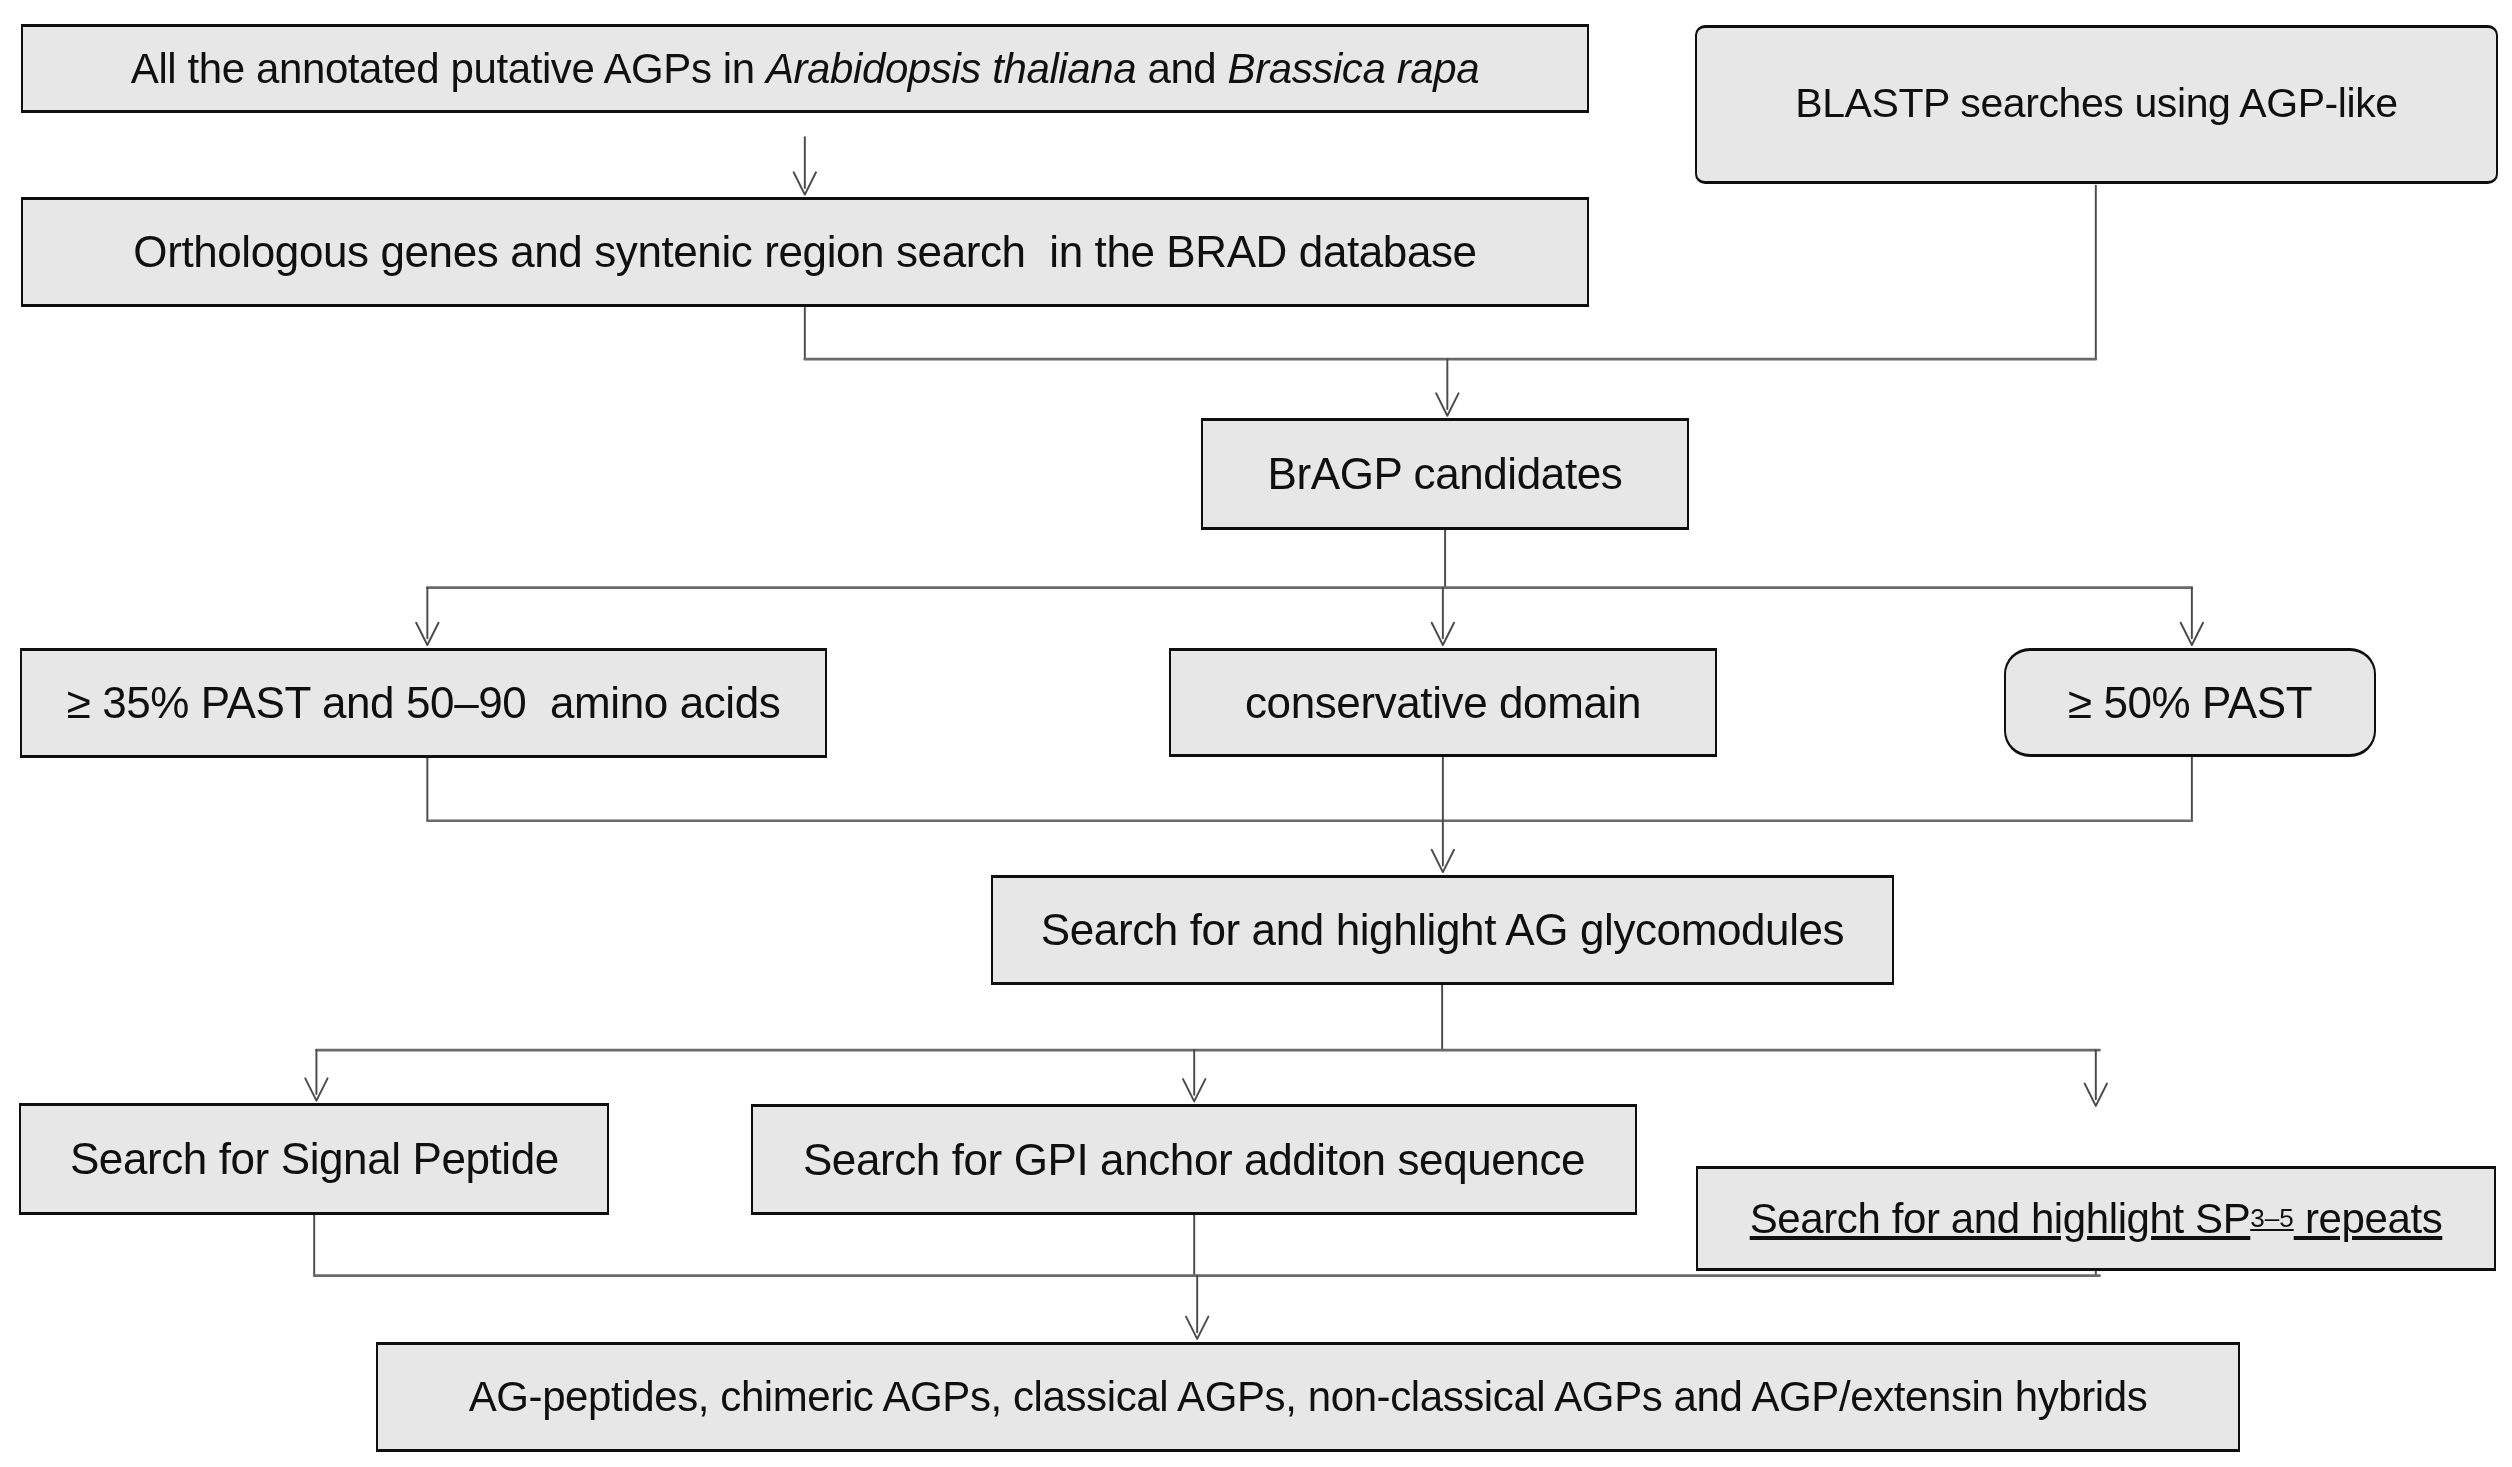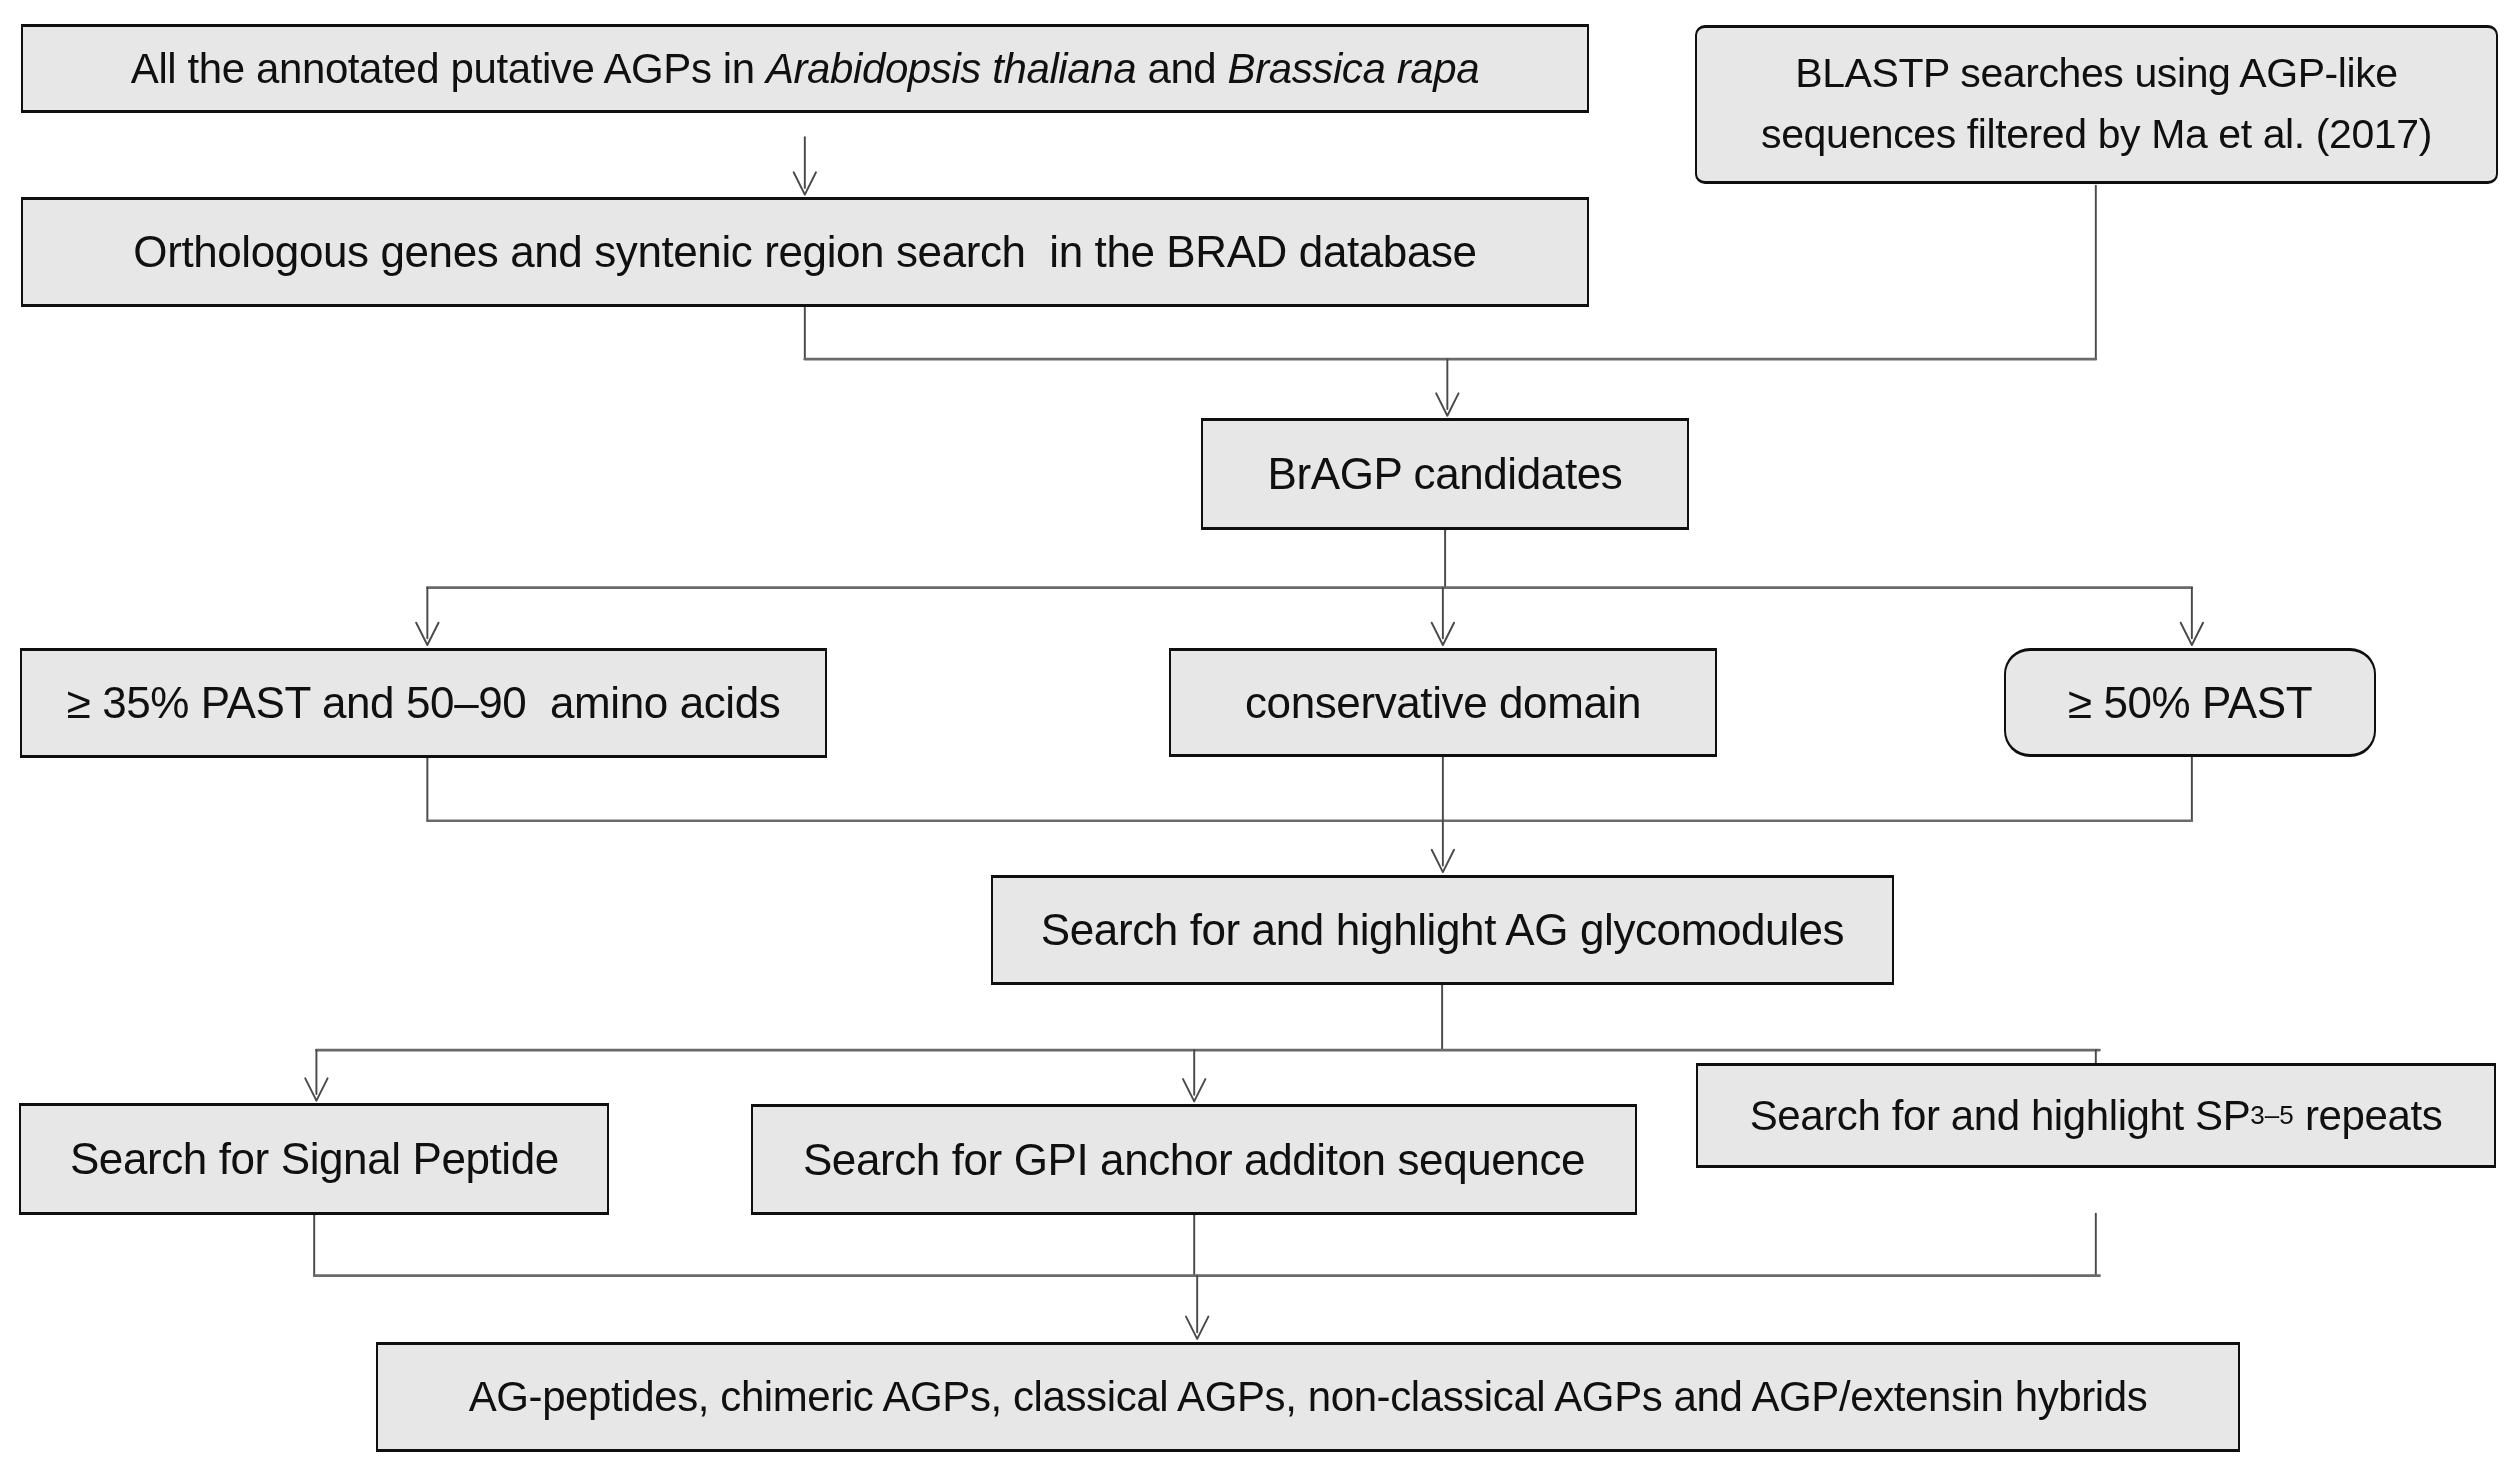--- a/index.html
+++ b/index.html
@@ -36,21 +36,21 @@
   #b-annotated{left:21px;top:24px;width:1568px;height:89px;font-size:42px;}
   #b-blastp{left:1695px;top:24.6px;width:803px;height:159px;font-size:41px;flex-direction:column;line-height:1.5;border-radius:10px;}
   #b-ortho{left:21px;top:197px;width:1568px;height:110px;}
   #b-bragp{left:1201px;top:418px;width:488px;height:112px;}
   #b-past35{left:20px;top:648px;width:807px;height:110px;}
   #b-domain{left:1169px;top:648px;width:548px;height:109px;}
   #b-past50{left:2004px;top:648px;width:372px;height:109px;border-radius:26px;}
   #b-glyco{left:991px;top:875px;width:903px;height:110px;}
   #b-signal{left:19.4px;top:1103px;width:590px;height:112px;}
   #b-gpi{left:751px;top:1104px;width:886px;height:111px;}
-  #b-sp{left:1696px;top:1063px;width:800px;height:105px;font-size:42px;}
+  #b-sp{left:1696px;top:1166px;width:800px;height:105px;font-size:42px;text-decoration:underline;}
   #b-result{left:376px;top:1342px;width:1864px;height:110px;font-size:42px;}
 </style>
 </head>
 <body>
 
 <div id="canvas">
 
   <svg id="wires" viewBox="0 0 3374 1971" xmlns="http://www.w3.org/2000/svg">
     <g>
       <path d="M1081 184 V252"></path>
@@ -99,21 +99,20 @@
       <path class="head" d="M1593 1768 L1608 1798 L1623 1768"></path>
     </g>
   </svg>
 
   <div class="box" id="b-annotated">
     <span>All the annotated putative AGPs in </span><span class="it">Arabidopsis thaliana</span><span> and </span><span class="it">Brassica rapa</span>
   </div>
 
   <div class="box" id="b-blastp">
     <div>BLASTP searches using AGP-like</div>
-    <div>sequences filtered by Ma et al. (2017)</div>
   </div>
 
   <div class="box" id="b-ortho">
     <span>Orthologous genes and syntenic region search  in the BRAD database</span>
   </div>
 
   <div class="box" id="b-bragp">
     <span>BrAGP candidates</span>
   </div>
 

